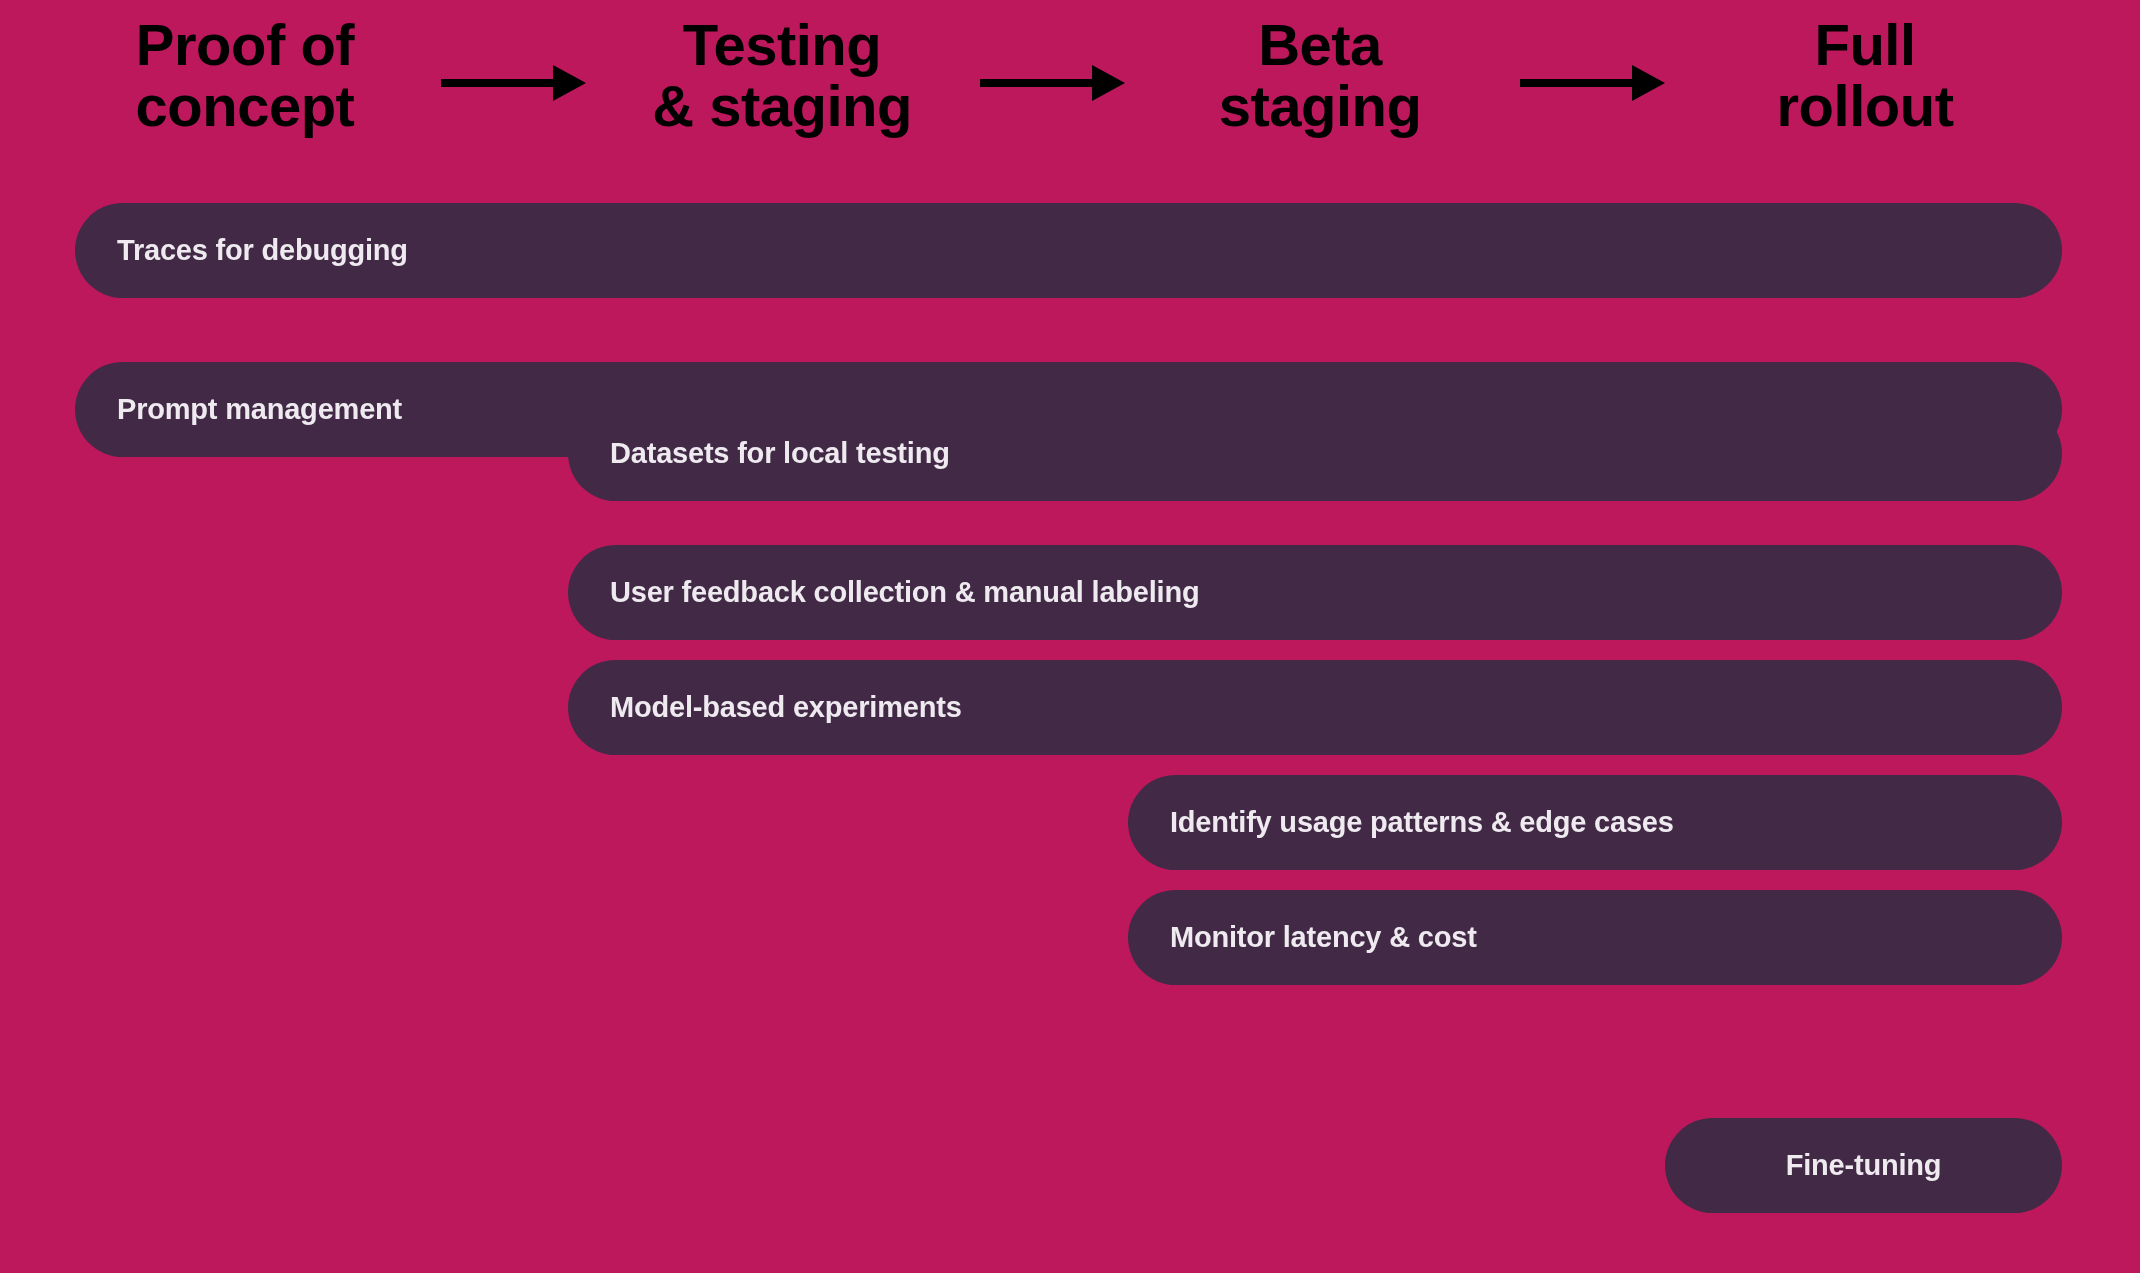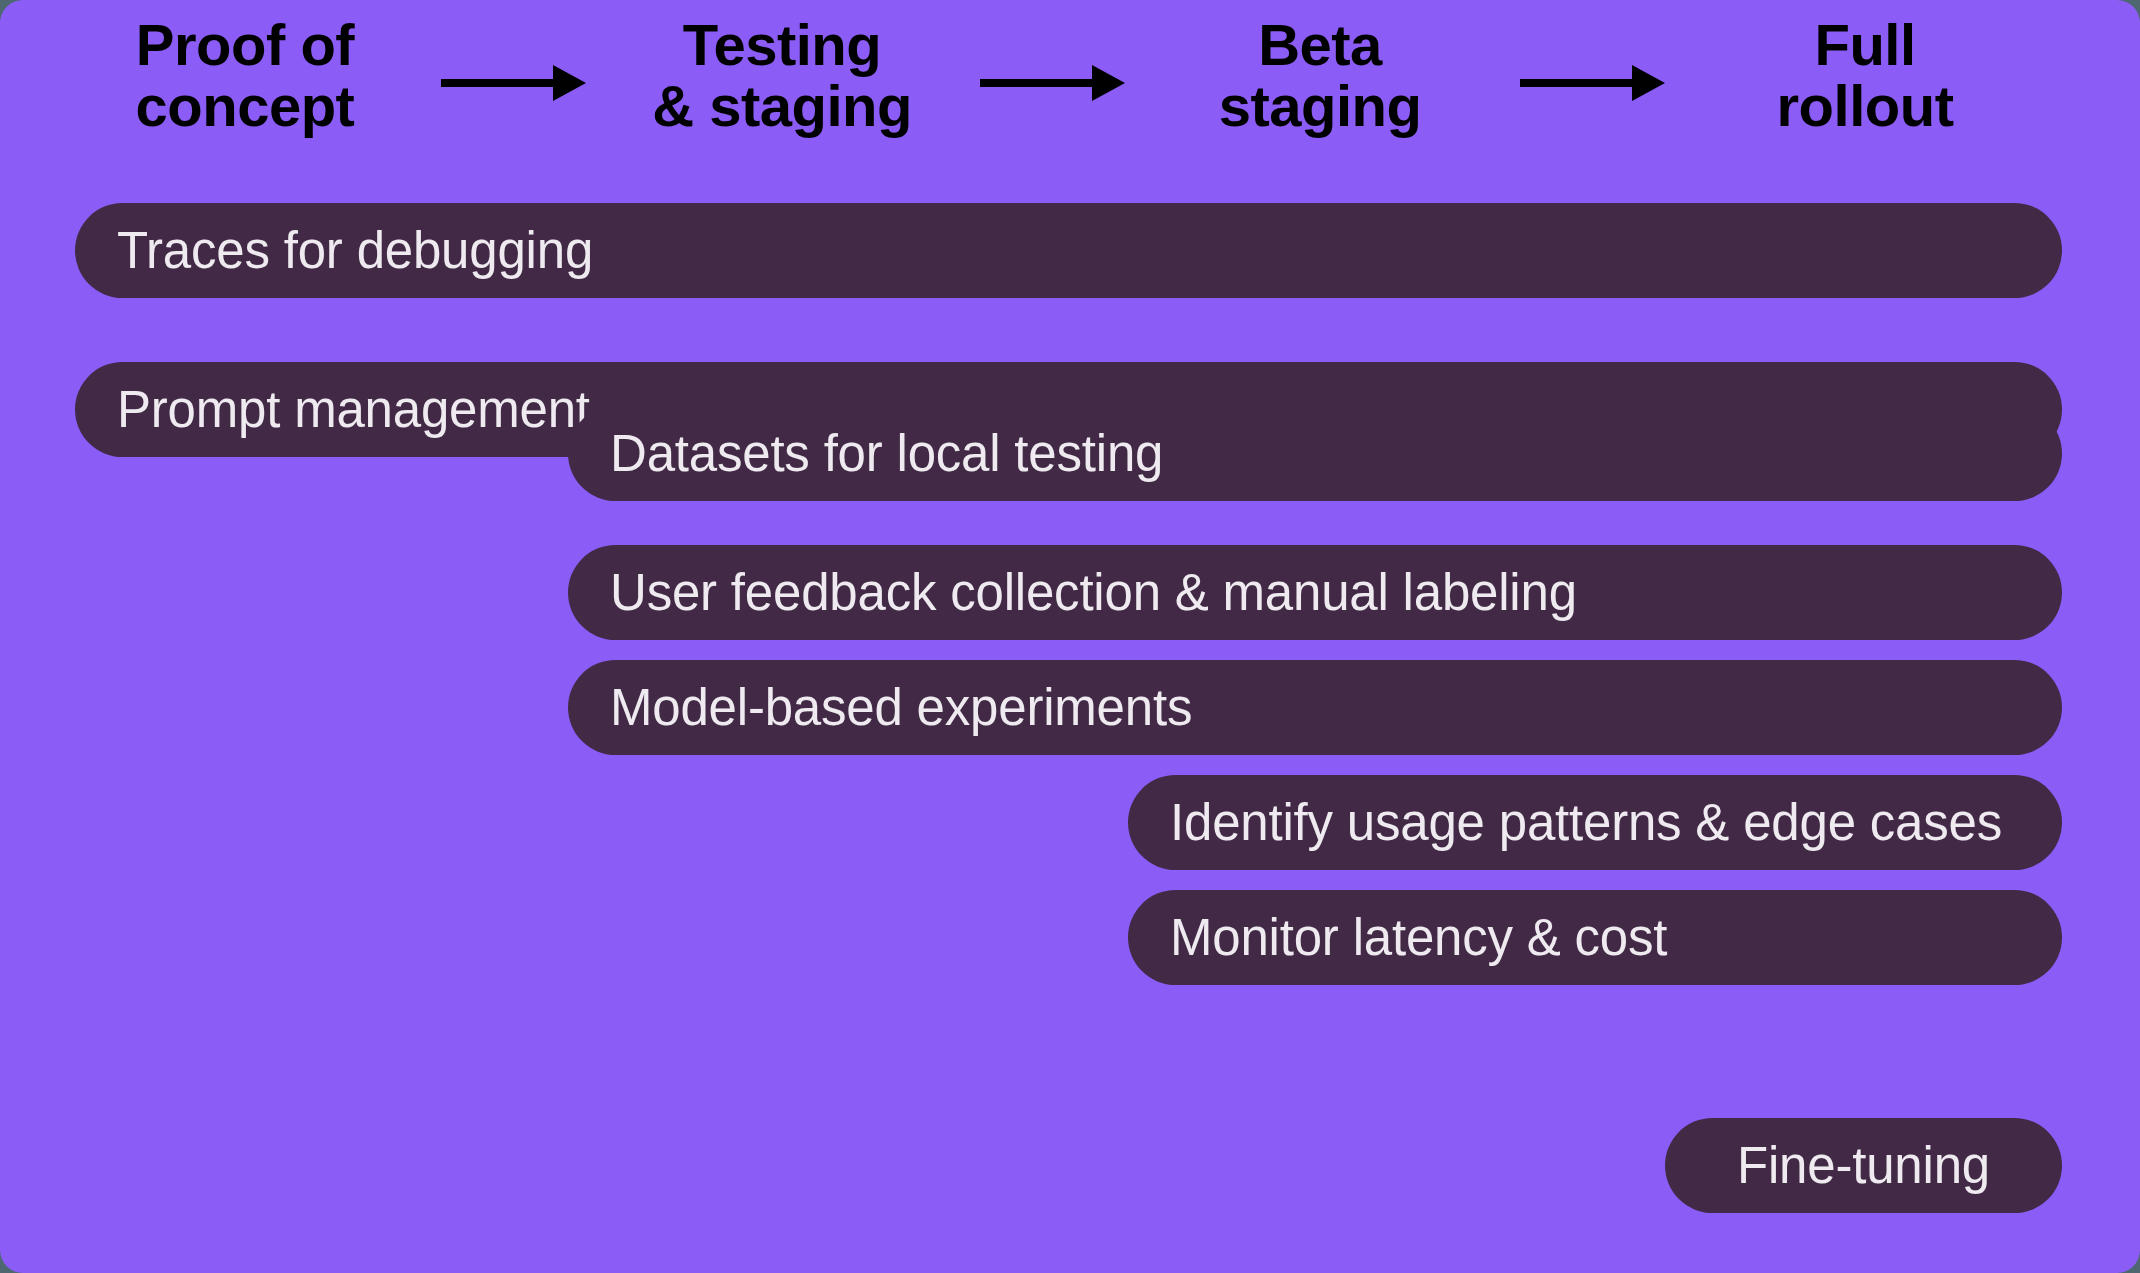--- a/index.html
+++ b/index.html
@@ -58,33 +58,33 @@
     position: absolute;
     height: 95px;
     background: #422a46;
     border-radius: 48px;
     box-sizing: border-box;
     display: flex;
     align-items: center;
   }
   .pill-label {
     color: #eeeaf0;
-    font-size: 51px;
-    font-weight: normal;
+    font-size: 29px;
+    font-weight: bold;
     letter-spacing: -0.2px;
     white-space: nowrap;
   }
   .pill.align-left   { justify-content: flex-start; }
   .pill.align-left .pill-label   { padding-left: 42px; }
   .pill.align-center { justify-content: center; }
 </style>
 </head>
 <body style="background: rgb(77, 104, 113);">
 
-<div id="canvas" style="background: #8b5cf6; border-radius: 23px;">
+<div id="canvas" style="background: #be185d;">
 
   <div id="stage-header">
 
     <div class="stage-label" style="left: 80px; color: rgb(0, 0, 0);">Proof of
 concept</div>
     <div class="stage-label" style="left: 617px; color: rgb(0, 0, 0);">Testing
 &amp; staging</div>
     <div class="stage-label" style="left: 1155px; color: rgb(0, 0, 0);">Beta
 staging</div>
     <div class="stage-label" style="left: 1700px; color: rgb(0, 0, 0);">Full

